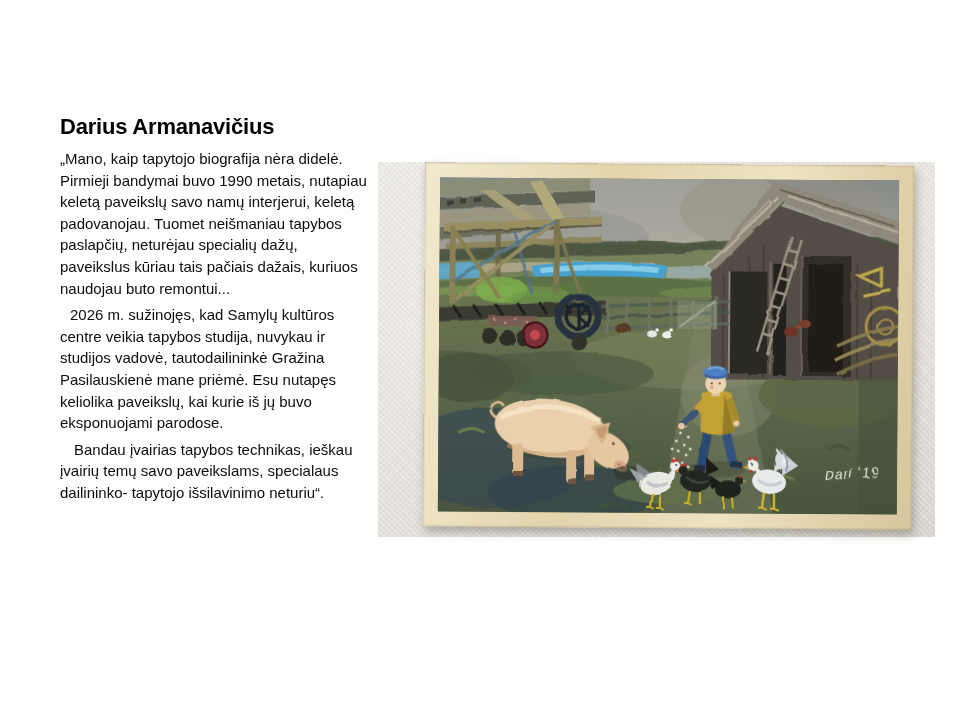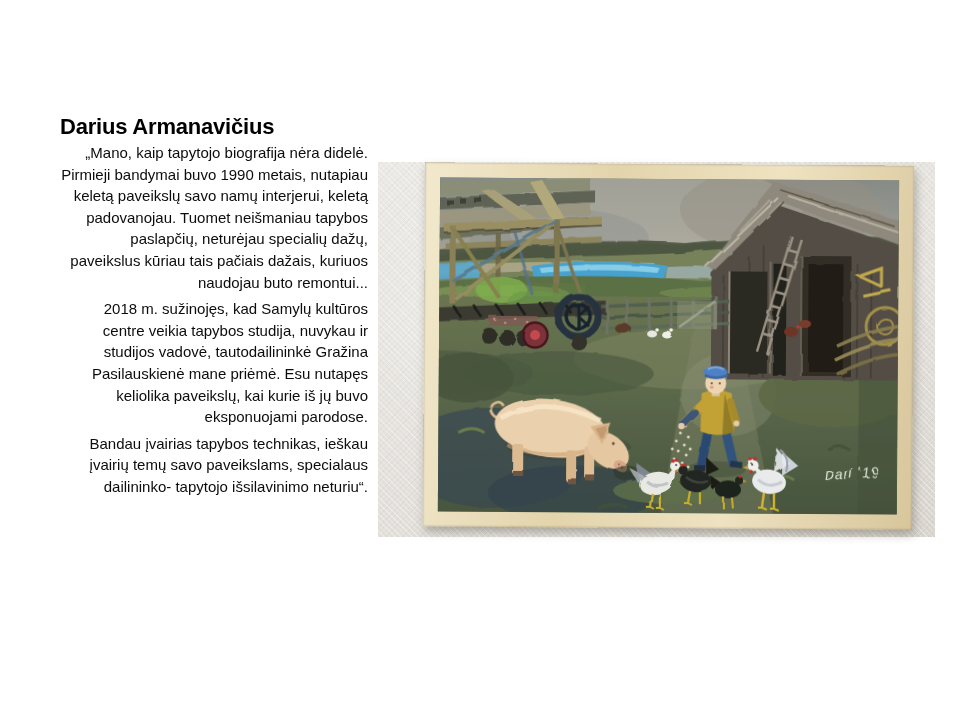--- a/index.html
+++ b/index.html
@@ -1,21 +1,21 @@
 <!DOCTYPE html>
 <html><head>
 <meta charset="utf-8">
 <style>
   html,body{margin:0;padding:0;background:#fff;}
   .slide{position:relative;width:960px;height:544px;background:#ffffff;overflow:hidden;
          font-family:"Liberation Sans", sans-serif;color:#0c0c0c;}
   .heading{position:absolute;margin:0;font-size:22px;font-weight:700;color:#000;letter-spacing:-0.2px;}
   #artist-name{left:60px;top:114px;}
   #artwork-title{left:373px;top:114px;}
-  .bio{position:absolute;left:60px;top:142px;width:308px;font-size:15px;line-height:21.6px;text-align:right;}
+  .bio{position:absolute;left:60px;top:148px;width:308px;font-size:15px;line-height:21.6px;}
   .bio p{margin:0 0 5px 0;}
   .bio p.ind1{text-indent:10px;}
   .bio p.ind2{text-indent:14px;}
   .photo{position:absolute;left:378px;top:162px;width:557px;height:375px;
          background:
            radial-gradient(ellipse at 42% 38%, rgba(255,255,255,.55) 0%, rgba(255,255,255,0) 55%),
            repeating-linear-gradient(45deg, rgba(255,255,255,.35) 0 1px, rgba(0,0,0,0) 1px 4px),
            repeating-linear-gradient(-45deg, rgba(120,112,100,.06) 0 1px, rgba(0,0,0,0) 1px 4px),
            linear-gradient(160deg,#eceae6 0%,#e5e2dd 55%,#d9d5cf 100%);}
   .frame{position:absolute;left:46px;top:2px;width:489px;height:364px;box-sizing:border-box;
@@ -27,21 +27,21 @@
 </head>
 <body>
 
 <div class="slide">
 
   <h1 class="heading" id="artist-name">Darius Armanavičius</h1>
 
 
   <div class="bio">
     <p>„Mano, kaip tapytojo biografija nėra didelė.  Pirmieji bandymai buvo 1990 metais, nutapiau keletą paveikslų savo namų interjerui, keletą padovanojau. Tuomet neišmaniau tapybos paslapčių, neturėjau specialių dažų, paveikslus kūriau tais pačiais dažais, kuriuos naudojau buto remontui...</p>
-    <p class="ind1">2018 m. sužinojęs, kad Samylų kultūros centre veikia tapybos studija, nuvykau ir studijos vadovė, tautodailininkė Gražina Pasilauskienė mane priėmė. Esu nutapęs keliolika paveikslų, kai kurie iš jų buvo eksponuojami parodose.</p>
+    <p class="ind1">2026 m. sužinojęs, kad Samylų kultūros centre veikia tapybos studija, nuvykau ir studijos vadovė, tautodailininkė Gražina Pasilauskienė mane priėmė. Esu nutapęs keliolika paveikslų, kai kurie iš jų buvo eksponuojami parodose.</p>
     <p class="ind2">Bandau įvairias tapybos technikas, ieškau įvairių temų savo paveikslams, specialaus dailininko- tapytojo išsilavinimo neturiu“.</p>
   </div>
 
   <div class="photo">
     <div class="frame">
       <svg class="canvas" viewBox="0 0 459 334" preserveAspectRatio="none" xmlns="http://www.w3.org/2000/svg">
         <defs>
           <linearGradient id="sky" x1="0" y1="0" x2="0" y2="1">
             <stop offset="0" stop-color="#848a86"></stop>
               <stop offset=".55" stop-color="#a09e95"></stop>

